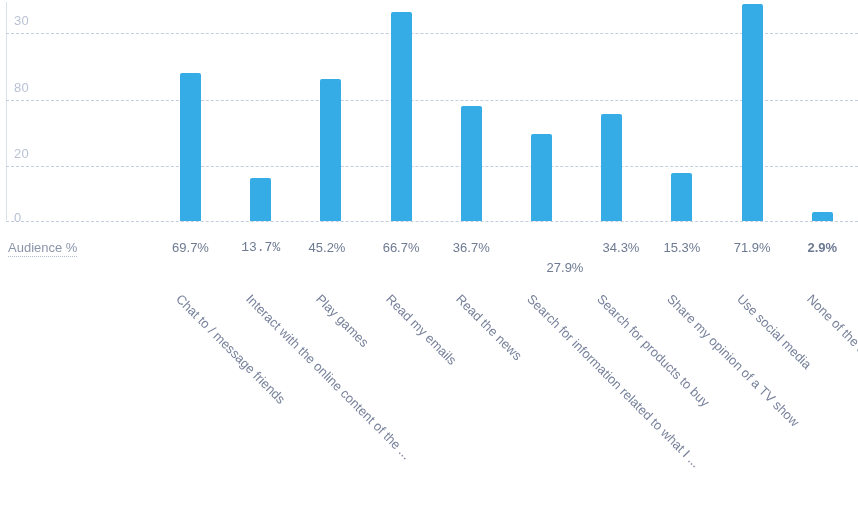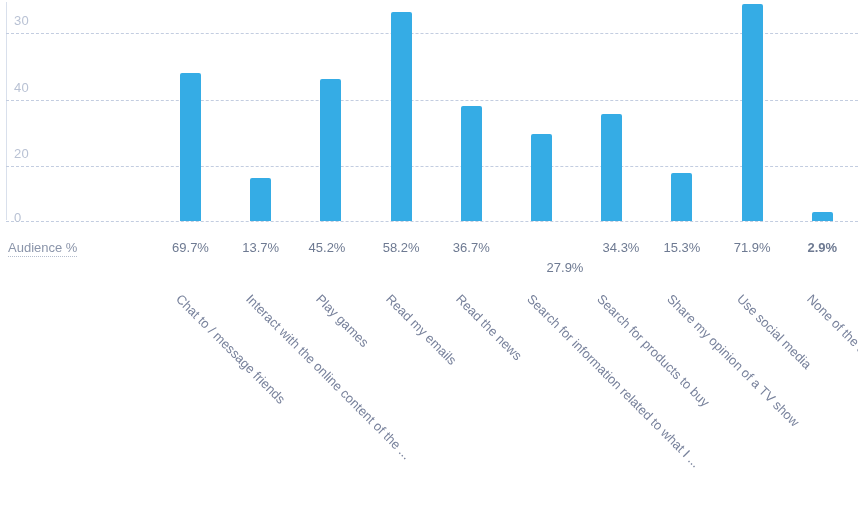--- a/index.html
+++ b/index.html
@@ -134,21 +134,21 @@
   <div class="plot">
 
     <div class="y-axis-line"></div>
 
     <div class="gridline" style="top:33px"></div>
     <div class="gridline" style="top:100px"></div>
     <div class="gridline" style="top:166px"></div>
     <div class="gridline" style="top:221px"></div>
 
     <div class="y-tick-label" style="top:14px">30</div>
-    <div class="y-tick-label" style="top:81px">40</div>
+    <div class="y-tick-label" style="top:81px">80</div>
     <div class="y-tick-label" style="top:147px">20</div>
     <div class="y-tick-label" style="top:211px">0</div>
 
     <div class="bars-layer" id="bars-layer">
         <div class="bar" title="Chat to / message friends — 47.2%" style="left: 180px; height: 147.893px; background: rgb(53, 172, 229);"></div>
         <div class="bar" title="Interact with the online content of the ... — 13.7%" style="left: 250.2px; height: 42.9267px; background: rgb(53, 172, 229);"></div>
         <div class="bar" title="Play games — 45.2%" style="left: 320.4px; height: 141.627px; background: rgb(53, 172, 229);"></div>
         <div class="bar" title="Read my emails — 66.7%" style="left: 390.6px; height: 208.993px; background: rgb(53, 172, 229);"></div>
         <div class="bar" title="Read the news — 36.7%" style="left: 460.8px; height: 114.993px; background: rgb(53, 172, 229);"></div>
         <div class="bar" title="Search for information related to what I ... — 27.9%" style="left: 531px; height: 87.42px; background: rgb(53, 172, 229);"></div>
@@ -156,23 +156,23 @@
         <div class="bar" title="Share my opinion of a TV show — 15.3%" style="left: 671.4px; height: 47.94px; background: rgb(53, 172, 229);"></div>
         <div class="bar" title="Use social media — 69.2%" style="left: 741.6px; height: 216.827px; background: rgb(53, 172, 229);"></div>
         <div class="bar" title="None of the above — 2.9%" style="left: 811.8px; height: 9.08667px; background: rgb(53, 172, 229);"></div>
       </div>
   </div>
 
   <div class="value-row">
     <div class="row-label">Audience %</div>
     <div id="value-cells">
         <div class="value-cell" style="left: 155.5px;">69.7%</div>
-        <div class="value-cell" style="left: 225.7px;">13.7%</div>
+        <div class="value-cell" style="left: 225.7px; font-family: Liberation Mono, monospace;">13.7%</div>
         <div class="value-cell" style="left: 292px;">45.2%</div>
-        <div class="value-cell" style="left: 366.1px;">58.2%</div>
+        <div class="value-cell" style="left: 366.1px;">66.7%</div>
         <div class="value-cell" style="left: 436.3px;">36.7%</div>
         <div class="value-cell" style="left: 530px; margin-top: 20px;">27.9%</div>
         <div class="value-cell" style="left: 586px;">34.3%</div>
         <div class="value-cell" style="left: 646.9px;">15.3%</div>
         <div class="value-cell" style="left: 717.1px;">71.9%</div>
         <div class="value-cell" style="left: 787.3px; font-weight: bold;">2.9%</div>
       </div>
   </div>
 
   <div class="cat-layer" id="cat-layer">

